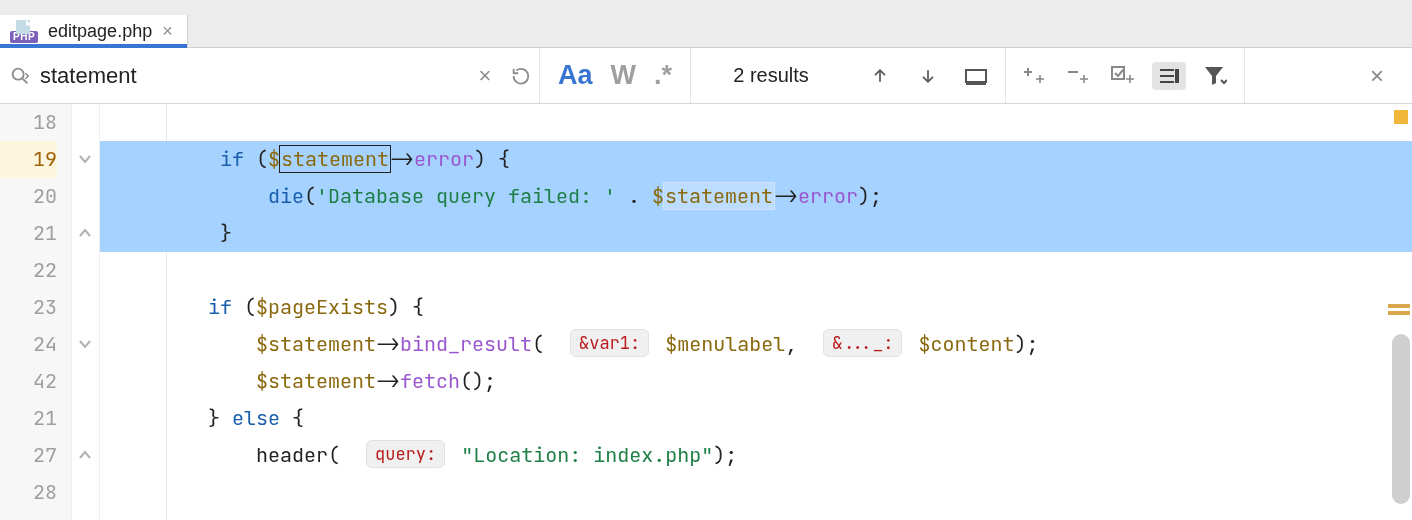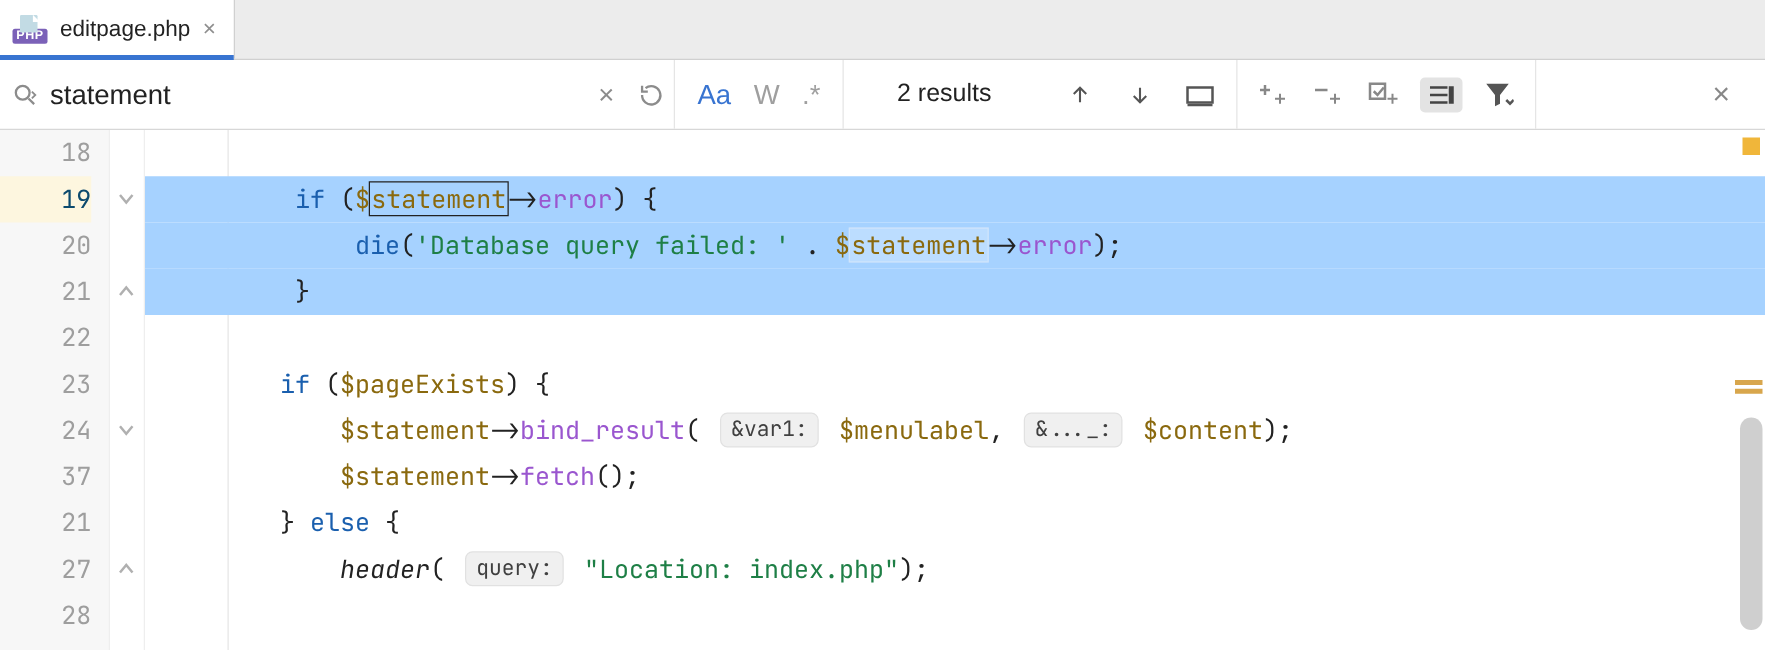--- a/index.html
+++ b/index.html
@@ -14,21 +14,21 @@
 
   
   .tabbar {
     height: 48px;
     background: #ececec;
     display: flex;
     align-items: flex-end;
     border-bottom: 1px solid #d0d0d0;
   }
   .tab {
-    height: 48px;
+    height: 32px;
     background: #fff;
     display: flex;
     align-items: center;
     padding: 0 14px 0 10px;
     border-right: 1px solid #d0d0d0;
     gap: 10px;
     position: relative;
   }
   .tab::after {
     content: '';
@@ -79,21 +79,21 @@
     font-size: 22px; color:#222;
     flex:1; padding: 0 8px;
     background: transparent;
   }
   .search-left .btn { width:36px; display:flex; align-items:center; justify-content:center; color:#8c8c8c; }
   .modes {
     display:flex; align-items:center; gap:18px;
     padding: 0 18px;
     border-right: 1px solid #e5e5e5;
   }
-  .modes .mode { font-size:22px; font-weight:400; color:#9f9f9f; }
+  .modes .mode { font-size:27px; font-weight:700; color:#9f9f9f; }
   .modes .mode.active { color:#3874d1; }
   .results {
     width: 160px;
     display:flex; align-items:center; justify-content:center;
     font-size:20px; color:#222;text-align:center;
   }
   .navtools {
     display:flex; align-items:center; gap:18px;
     padding: 0 14px;
     border-right: 1px solid #e5e5e5;
@@ -119,29 +119,29 @@
   
   .editor {
     display:flex;
     align-items: stretch;
     height: 416px;
     position: relative;
     font-family: "JetBrains Mono", Menlo, Consolas, monospace;
     font-size: 20px;
   }
   .gutter-num {
-    width: 88px;
+    width: 72px;
     background: #f7f7f7;
     border-right: 1px solid #eee;
     color:#9e9e9e;
     text-align:right;
     padding-right: 14px;
   }
   .gutter-num div { height:37px; line-height:37px; }
-  .gutter-num div.hl { background:#fdf6df; color:#0c4a6e; }
+  .gutter-num div.hl { background:#fdf6df; color:#a16207; }
   .gutter-fold {
     width: 28px;
     background:#fff;
     border-right: 1px solid #eee;
     position:relative;
   }
   .gutter-fold .mark {
     position:absolute; left:3px; width:20px; height:20px;
     display:flex; align-items:center; justify-content:center;
     color:#b5b5b5;
@@ -160,31 +160,31 @@
   }
 
   
   .kw   { color:#1a5fae; }        
   .var  { color:#8a690e; }        
   .arrow{ color:#222; }
   .prop { color:#9a56cf; }
   .pun  { color:#222; }
   .str  { color:#1e7f46; }
   .num  { color:#2859c4; }
-  .fit  { font-style: italic; color:#222; }
+  .fit  { color:#222; }
   .hint {
     display:inline-block;
     background:#f0f0f0;
     border:1px solid #e1e1e1;
     border-radius:6px;
     padding: 0 8px;
     height:28px; line-height:26px;
-    font-size:17px; color:#404040;
+    font-size:17px; color:#b91c1c;
     vertical-align: 2px;
-    margin: 0 4px 0 4px;
+    margin: 0 4px 0 14px;
   }
 
   .match-box-dark {
     border:1px solid #222; padding:0 1px; margin:0 -1px;
   }
   .match-box-light {
     border:1px solid #cfe4fb; padding:0 1px; margin:0 -1px; background:rgba(255,255,255,0.25);
   }
 
   
@@ -306,21 +306,21 @@
 
 <div class="editor">
   <div class="gutter-num" id="g-num">
       <div>18</div>
       <div class="hl">19</div>
       <div>20</div>
       <div>21</div>
       <div>22</div>
       <div>23</div>
       <div>24</div>
-      <div>37</div>
+      <div>42</div>
       <div>21</div>
       <div>27</div>
       <div>28</div>
     </div>
   <div class="gutter-fold" id="g-fold">
       <div class="mark" style="top: 45px;">
         <svg width="14" height="14" viewBox="0 0 14 14">
           <path d="M2 4l5 6 5-6" fill="none" stroke="#b0b0b0" stroke-width="2"></path>
         </svg>
       </div>

